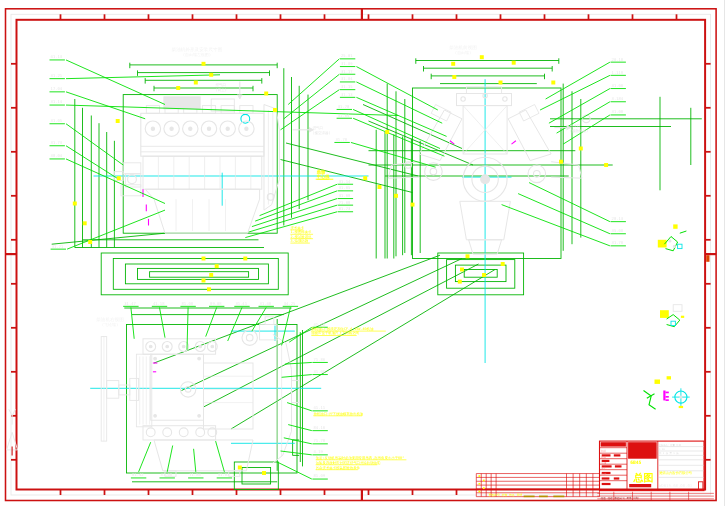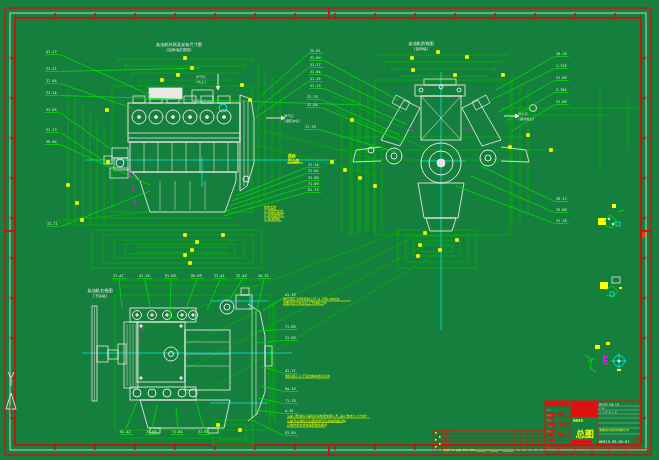--- a/index.html
+++ b/index.html
@@ -1,16 +1,16 @@
 <!DOCTYPE html>
 <html><head>
 <meta charset="utf-8">
 <style>
   html,body{margin:0;padding:0;background:#000;}
-  #stage{position:relative;width:659px;height:460px;background:#15803d;overflow:hidden;
+  #stage{position:relative;width:659px;height:460px;background:#ffffff;overflow:hidden;
          font-family:"DejaVu Sans Mono", monospace;}
   svg{display:block}
 </style>
 </head>
 <body>
 
 <div id="stage">
     <svg width="659" height="460" viewBox="0 0 659 460">
       <rect x="5" y="8" width="646" height="447" stroke="#cc1111" stroke-width="1.4" fill="none"></rect>
       <rect x="10" y="13" width="636" height="437" stroke="#e8e8e8" stroke-width="0.8" fill="none"></rect>

